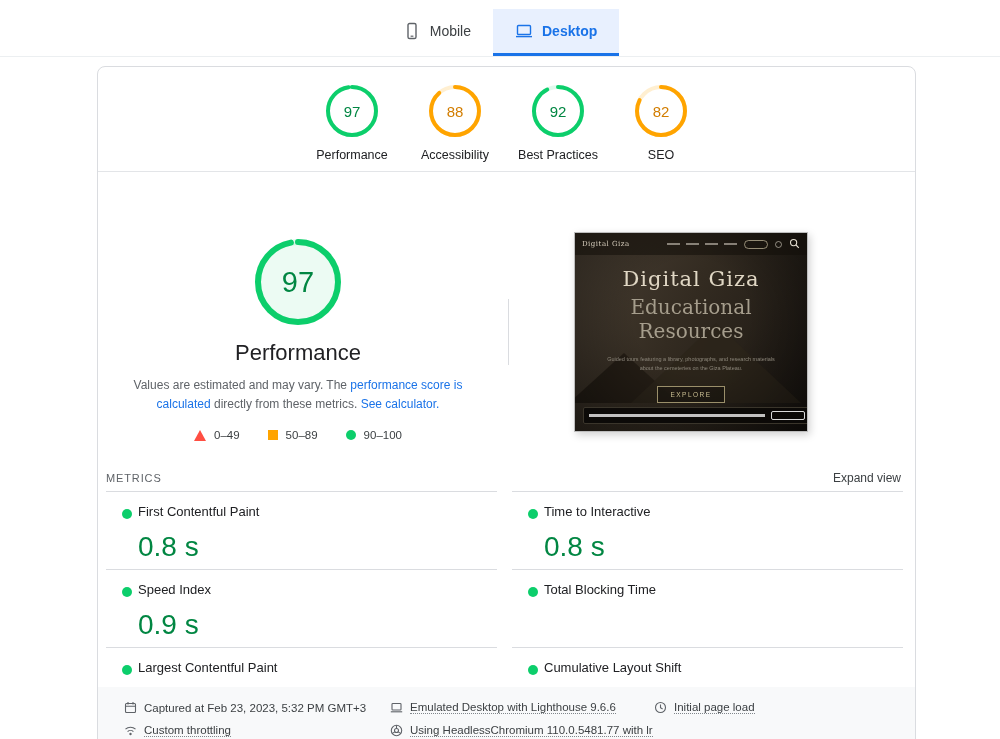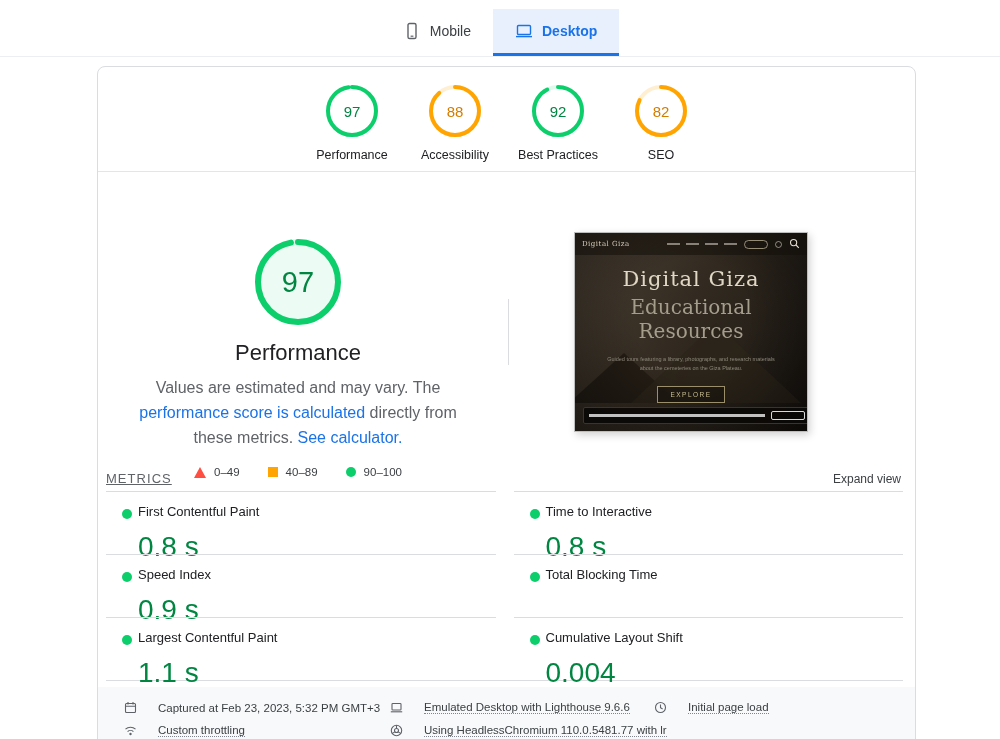--- a/index.html
+++ b/index.html
@@ -46,21 +46,21 @@
   .left-panel { position:absolute; top:104px; left:0; width:400px; text-align:center; }
   .biggauge { position:relative; width:88px; height:88px; margin:67px auto 0; }
   .biggauge circle { fill:none; }
   .biggauge .bfill { fill:rgba(12,206,107,.08); stroke:none; }
   .biggauge .track { stroke:rgba(12,206,107,.12); stroke-width:6; }
   .biggauge .arc { stroke:#0cce6b; stroke-width:6; stroke-linecap:round;
                    transform:rotate(-90deg); transform-origin:50% 50%; }
   .bignum { position:absolute; inset:0; display:flex; align-items:center; justify-content:center;
             font-size:29px; color:#018642; }
   .gtitle { margin-top:14px; font-size:22px; color:#212124; }
-  .desc { margin:10px auto 0; width:332px; font-size:16px; line-height:1.55; color:#5f6368; }
+  .desc { margin:10px auto 0; width:332px; font-size:12px; line-height:1.55; color:#5f6368; }
   .desc a { color:#1a73e8; text-decoration:none; cursor:pointer; }
   .legend { margin-top:16px; display:flex; justify-content:center; gap:28px;
             font-size:11.5px; color:#3c4043; }
   .litem { display:flex; align-items:center; gap:8px; }
   .shape-fail { width:0; height:0; border-left:6px solid transparent;
                 border-right:6px solid transparent; border-bottom:11px solid #ff4e42; }
   .shape-average { width:10px; height:10px; background:#ffa400; }
   .shape-good { width:10px; height:10px; border-radius:50%; background:#0cce6b; }
 
   .vdiv { position:absolute; left:410px; top:232px; width:1px; height:66px; background:#dadce0; }
@@ -91,36 +91,36 @@
            color:#cbbf93; font-size:6.5px; letter-spacing:1.5px; background:rgba(0,0,0,.25); }
   .t-cookie { position:absolute; left:8px; bottom:7px; width:228px; height:17px;
               background:rgba(12,10,7,.95); border:1px solid #3a352b; border-radius:2px;
               display:flex; align-items:center; gap:6px; padding:0 5px; z-index:4; }
   .t-cookie .ctext { flex:1; height:3px; background:rgba(255,255,255,.75); }
   .t-cookie .cbtn { width:34px; height:9px; border:1px solid rgba(255,255,255,.85); border-radius:2px; }
 
   
   .metrics-head { position:absolute; top:404px; left:8px; right:14px;
                   display:flex; justify-content:space-between; align-items:baseline; }
-  .mh-label { font-size:13px; letter-spacing:.08em; color:#5f6368;text-decoration:underline; }
+  .mh-label { font-size:11px; letter-spacing:.08em; color:#5f6368; }
   .mh-expand { font-size:12px; color:#3c4043; cursor:pointer; }
   .metrics-grid { position:absolute; top:424px; left:8px; right:12px;
                   display:grid; grid-template-columns:1fr 1fr; column-gap:18px;
-                  border-bottom:1px solid #dadce0; }
+                  border-bottom:1px solid #dadce0;gap:15px; }
   .mcell { height:63px; border-top:1px solid #dadce0; position:relative; padding:12px 0 0 32px; }
   .mdot { position:absolute; left:16px; top:17px; width:10px; height:10px; border-radius:50%;
           background:#0cce6b; }
   .mlabel { font-size:13px; color:#202124; }
   .mvalue { margin-top:12px; font-size:28px; color:#018642; }
 
   
   .rfooter { position:absolute; top:620px; left:0; right:0; height:80px; background:#f8f9fa;
              padding:14px 10px 0 26px; display:grid; grid-template-columns:266px 264px 1fr;
              row-gap:10px; align-content:start; }
-  .fitem { display:flex; align-items:center; gap:21px; font-size:11.5px; color:#3c4043; }
+  .fitem { display:flex; align-items:center; gap:7px; font-size:11.5px; color:#3c4043; }
   .fitem .ficon { display:flex; color:#5f6368; flex:0 0 auto; }
   .fitem .ftext { white-space:nowrap; }
   .fitem.tip .ftext { border-bottom:1px dotted #80868b; cursor:default; }
 </style>
 </head>
 <body>
 
 <div class="tabbar">
   <div class="tab">
     <span class="tabicon">
@@ -200,21 +200,21 @@
     </div>
     <div class="gtitle">Performance</div>
     <p class="desc"><span>Values are estimated and may vary. The </span><a>performance score is calculated</a><span> directly from these metrics. </span><a>See calculator.</a></p>
     <div class="legend">
       <span class="litem">
         <span class="shape-fail"></span>
         <span>0–49</span>
       </span>
       <span class="litem">
         <span class="shape-average"></span>
-        <span>40–89</span>
+        <span>50–89</span>
       </span>
       <span class="litem">
         <span class="shape-good"></span>
         <span>90–100</span>
       </span>
     </div>
   </div>
 
   <div class="vdiv"></div>
 

